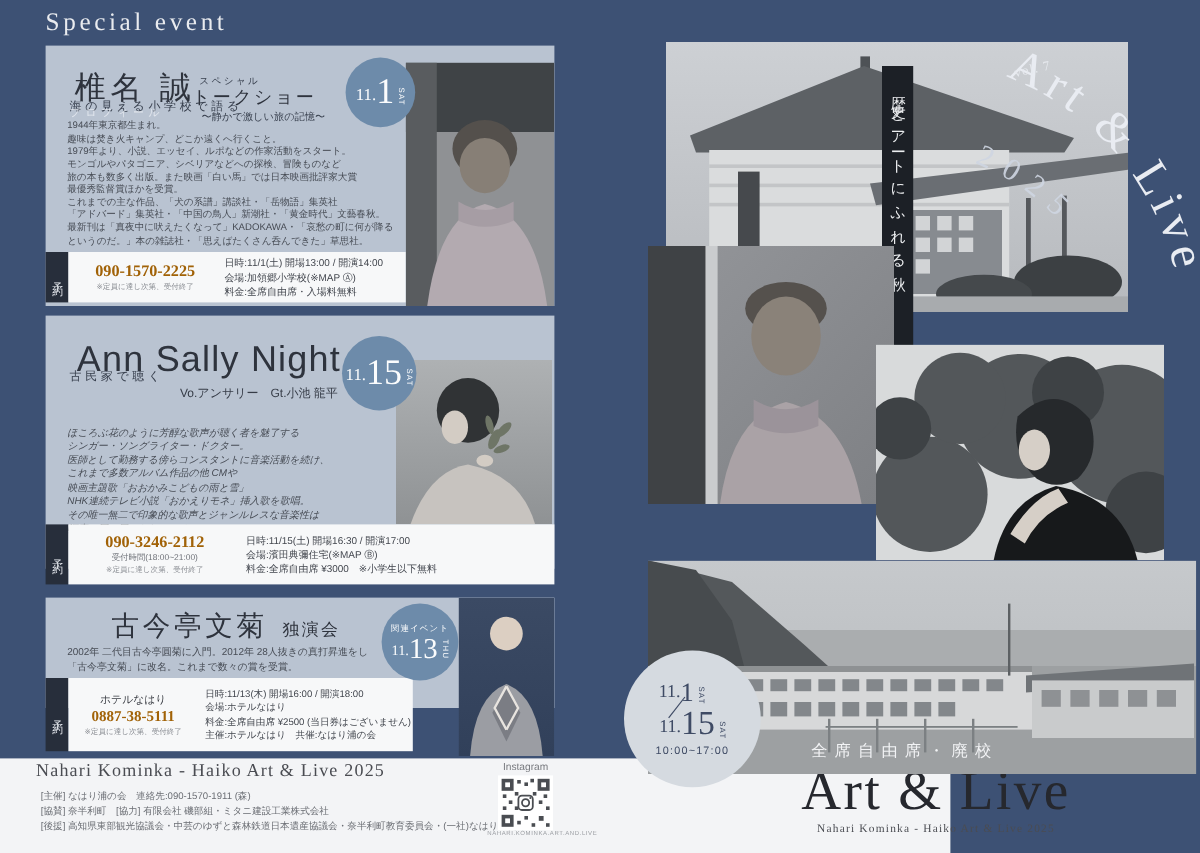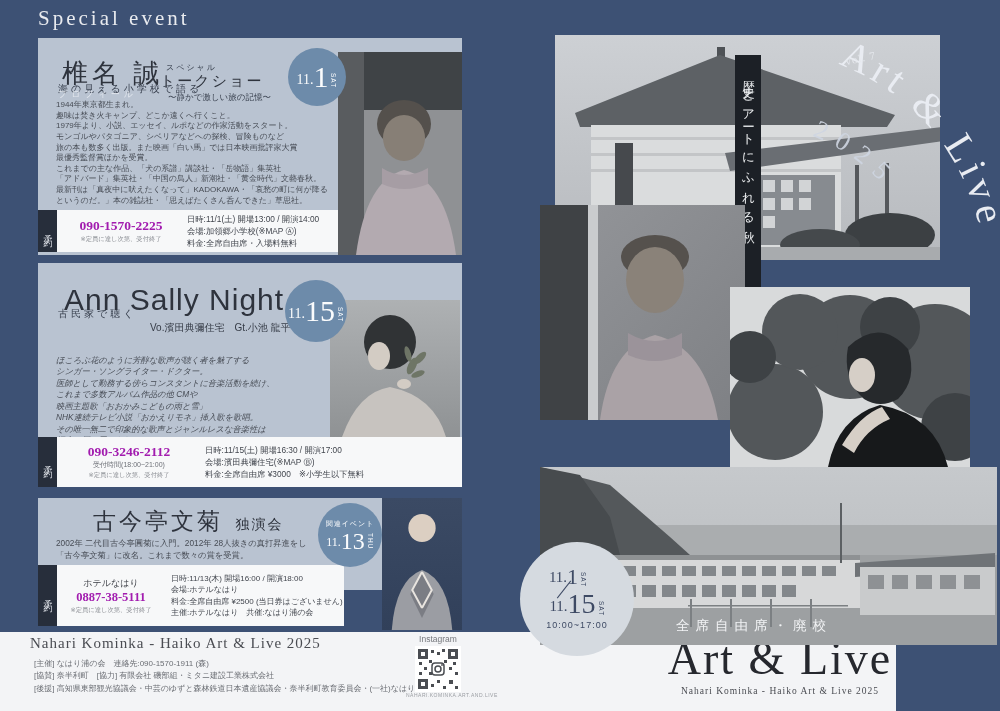--- a/index.html
+++ b/index.html
@@ -54,21 +54,21 @@
   .ib2 { top:174px; width:424px; height:50px; }
   .ib3 { top:67px;  width:306px; height:61px; }
   .reserve-tab { width:19px; background:#272e3b; color:#e5e8ee; writing-mode:vertical-rl;
     font-size:9px; letter-spacing:4px; display:flex; align-items:center; justify-content:center; }
   .bar-white { flex:1; background:#f7f8f9; display:flex; align-items:center; }
   .contact { text-align:center; }
   .ib1 .contact { width:120px; padding-left:8px; }
   .ib2 .contact { width:138px; padding-left:6px; }
   .ib3 .contact { width:104px; padding-left:4px; }
   .venue-name { font-size:9px; color:#3a3d44; }
-  .phone { font-family:"Liberation Serif","DejaVu Serif",serif; font-weight:bold; font-size:13.5px; color:#a21caf;text-align:center; }
+  .phone { font-family:"Liberation Serif","DejaVu Serif",serif; font-weight:bold; font-size:13.5px; color:#a16207;text-align:center; }
   .ib3 .phone { font-size:12.5px; }
   .phone-hours { font-size:7px; color:#6e7178; }
   .phone-note { font-size:6.3px; color:#8a8d93; margin-top:1px; }
   .details { white-space:pre-line; font-size:8.3px; line-height:1.45; color:#42464e; padding-left:10px; }
   .ib3 .details { font-size:8px; line-height:1.4; }
 
   
   .ph { position:absolute; overflow:hidden; }
   .ph svg { display:block; width:100%; height:100%; }
   .c1-photo { left:300px; top:14px; width:124px; height:203px; }
@@ -99,21 +99,21 @@
   .sc-day-e { font-family:"Liberation Serif","DejaVu Serif",serif; font-size:28px; line-height:.85; }
   .sc-dow { writing-mode:vertical-rl; font-size:6.5px; letter-spacing:1px; margin-left:2px; }
   .sc-slash { width:22px; height:1px; background:#3e4a64; transform:rotate(-52deg); margin:2px 0 2px -26px; }
   .sc-hours { font-size:9px; letter-spacing:1px; margin-top:4px; }
   .sc-row1 { margin-left:-18px; }
 
   .venue-overlay { position:absolute; left:676px; top:617px; color:#f2f3f5; font-size:13.5px;
     letter-spacing:6px; z-index:8; font-family:"Liberation Serif","DejaVu Serif",serif; }
 
   
-  .footer { position:absolute; left:0; top:632px; width:896px; height:79px; background:#f3f4f6; z-index:4; }
+  .footer { position:absolute; left:0; top:632px; width:792px; height:79px; background:#f3f4f6; z-index:4; }
   .f-heading { position:absolute; left:30px; top:3px; font-size:15px; letter-spacing:1px; color:#4a4c52;
     font-family:"Liberation Serif","DejaVu Serif",serif; }
   .f-credits { position:absolute; left:34px; top:26px; font-size:8px; line-height:1.55; color:#6b6e74; white-space:pre-line; }
   .f-insta { position:absolute; left:406px; top:2px; width:64px; text-align:center; }
   .f-insta-label { font-size:8.5px; color:#77797e; }
   .f-qr { margin:2px auto 0; width:46px; height:46px; }
   .f-qr svg { display:block; }
   .f-qr-cap { font-size:5px; color:#9a9da2; letter-spacing:.5px; }
   .f-logo-wrap { position:absolute; left:600px; top:2px; width:360px; text-align:center; }
   .f-logo { font-family:"Liberation Serif","DejaVu Serif",serif; font-size:46px; color:#26282e;
@@ -178,21 +178,21 @@
         <div class="details">日時:11/1(土) 開場13:00 / 開演14:00
 会場:加領郷小学校(※MAP Ⓐ)
 料金:全席自由席・入場料無料</div>
       </div>
     </div>
   </div>
 
   <div class="card card2">
     <div class="tagline">古民家で聴く</div>
     <div class="title-jp c2-title">Ann Sally Night</div>
-    <div class="c2-perf">Vo.濱田典彌住宅　Gt.小池 龍平</div>
+    <div class="c2-perf">Vo.アンサリー　Gt.小池 龍平</div>
     <div class="desc c2-desc">ほころぶ花のように芳醇な歌声が聴く者を魅了する
 シンガー・ソングライター・ドクター。
 医師として勤務する傍らコンスタントに音楽活動を続け、
 これまで多数アルバム作品の他 CMや
 映画主題歌「おおかみこどもの雨と雪」
 NHK連続テレビ小説「おかえりモネ」挿入歌を歌唱。
 その唯一無二で印象的な歌声とジャンルレスな音楽性は
 幅広い層に届けられている。</div>
 
     <div class="date-circle dc2">

